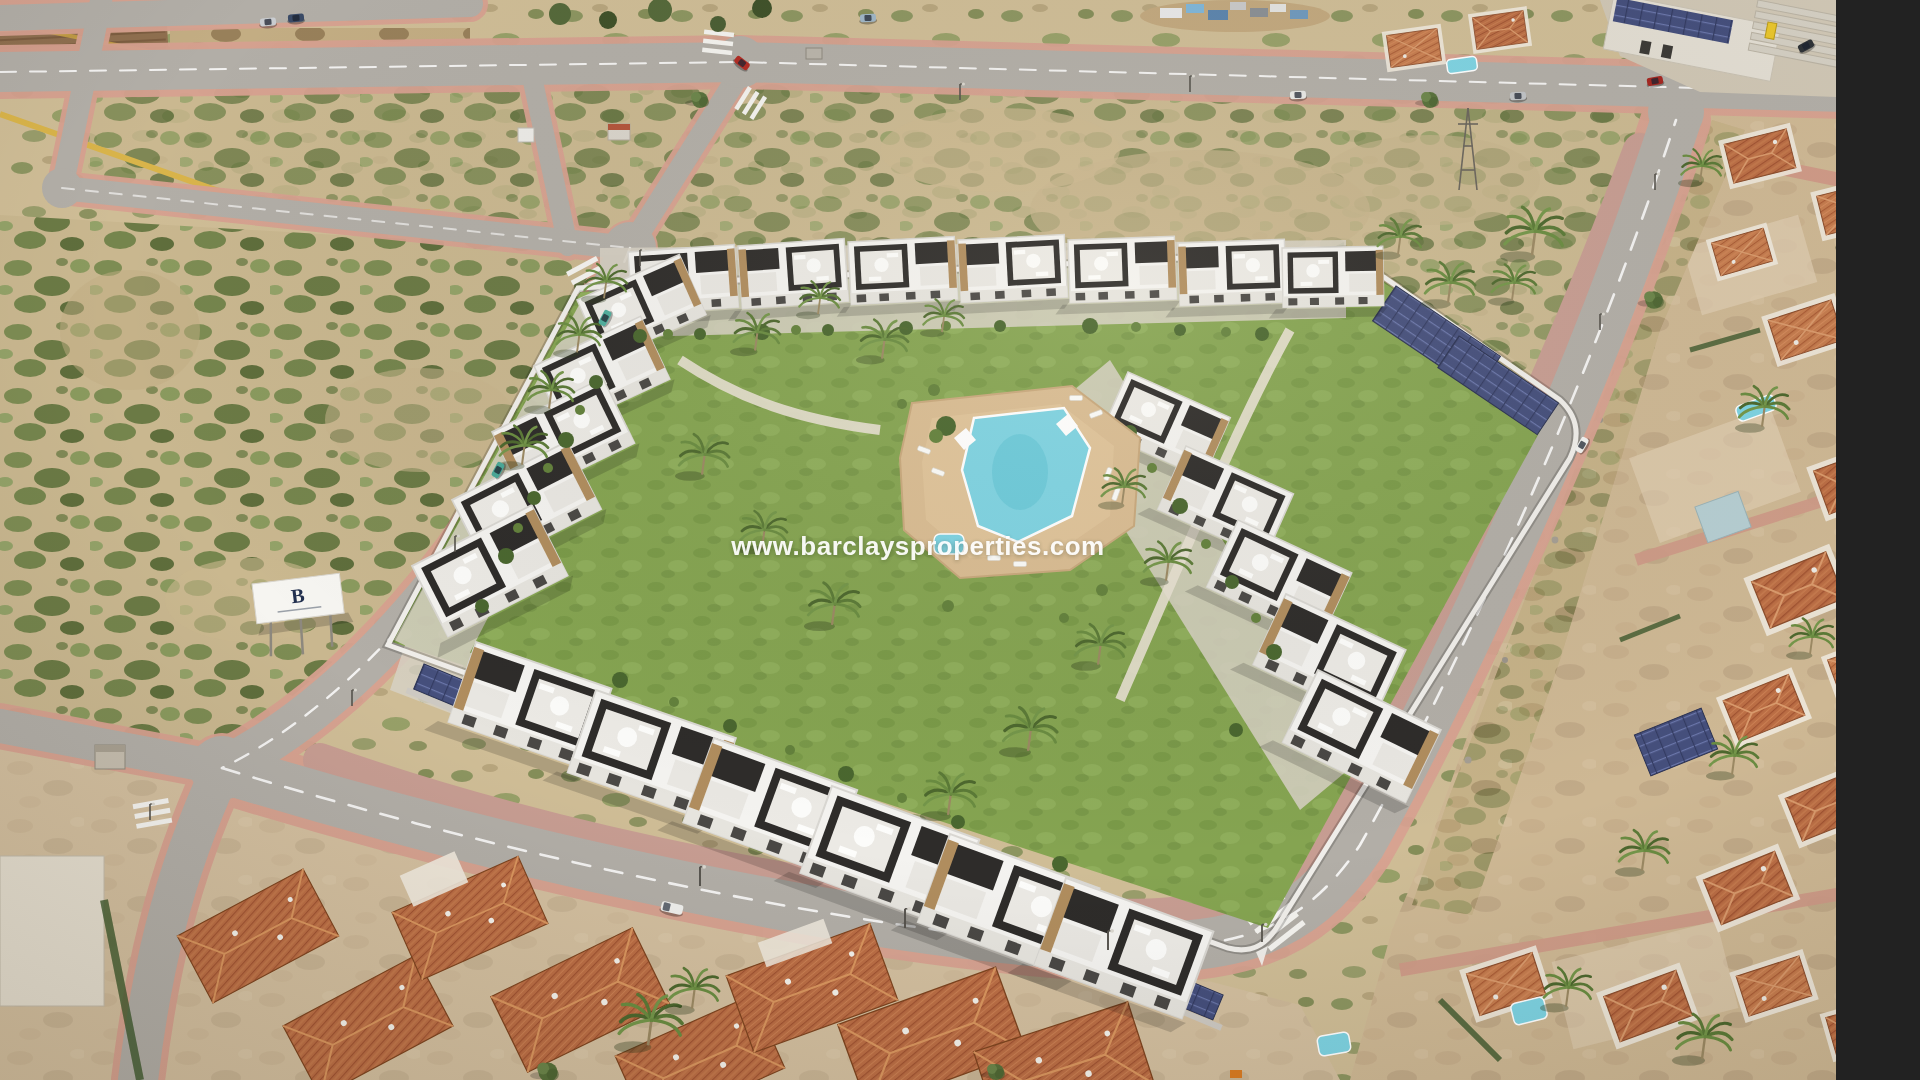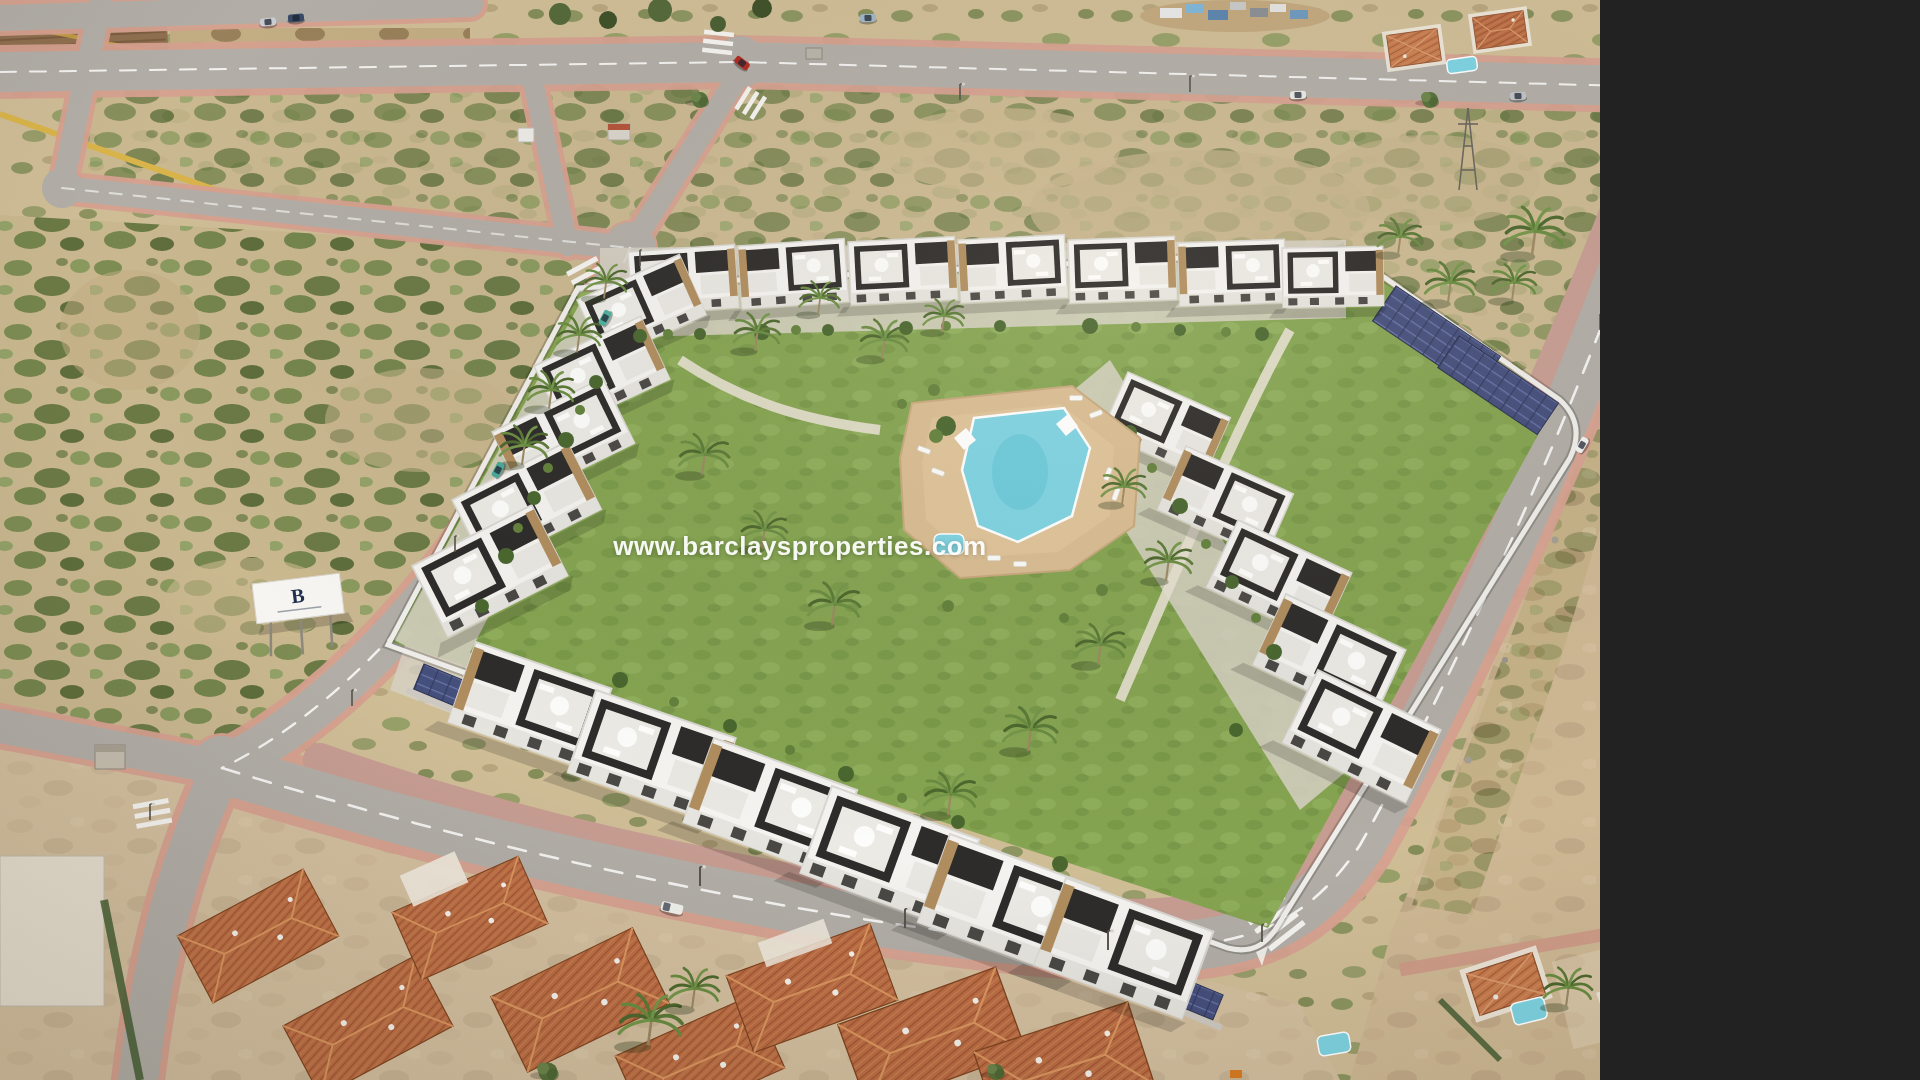--- a/index.html
+++ b/index.html
@@ -2,21 +2,21 @@
 <html style="--sand: #cbb893; --road: #b2aea7; --sidewalk: #d7a190; --lawn: #83a24f; --pool: #7ed3e2; --deck: #d9bc92; --house_white: #f4f3f0; --house_dark: #2e2c2a; --stone: #b08d5e; --solar: #46517d; --terracotta: #b76b42; --wall: #f0eeea; --watermark_color: #ffffff;"><head>
 <meta charset="utf-8">
 <style>
   :root{
     --sand:#cbb893; --road:#b2aea7; --sidewalk:#d7a190; --lawn:#83a24f;
     --pool:#7ed3e2; --deck:#d9bc92; --house_white:#f4f3f0; --house_dark:#2e2c2a;
     --stone:#b08d5e; --solar:#46517d; --terracotta:#b76b42; --wall:#f0eeea;
     --watermark_color:#ffffff;
   }
   html,body{margin:0;padding:0;background:#222;}
-  .stage{position:relative;width:1600px;height:1080px;overflow:hidden;
+  .stage{position:relative;width:1836px;height:1080px;overflow:hidden;
          background:var(--sand);font-family:"Liberation Sans",sans-serif;}
   .stage svg{position:absolute;left:0;top:0;}
   .watermark{
     position:absolute;left:50%;top:546px;transform:translate(-50%,-50%);
     font-weight:700;font-size:26px;letter-spacing:.5px;color:var(--watermark_color);
     opacity:.93;text-shadow:0 1px 4px rgba(30,40,20,.35);white-space:nowrap;z-index:5;
   }
 </style>
 </head>
 <body>

